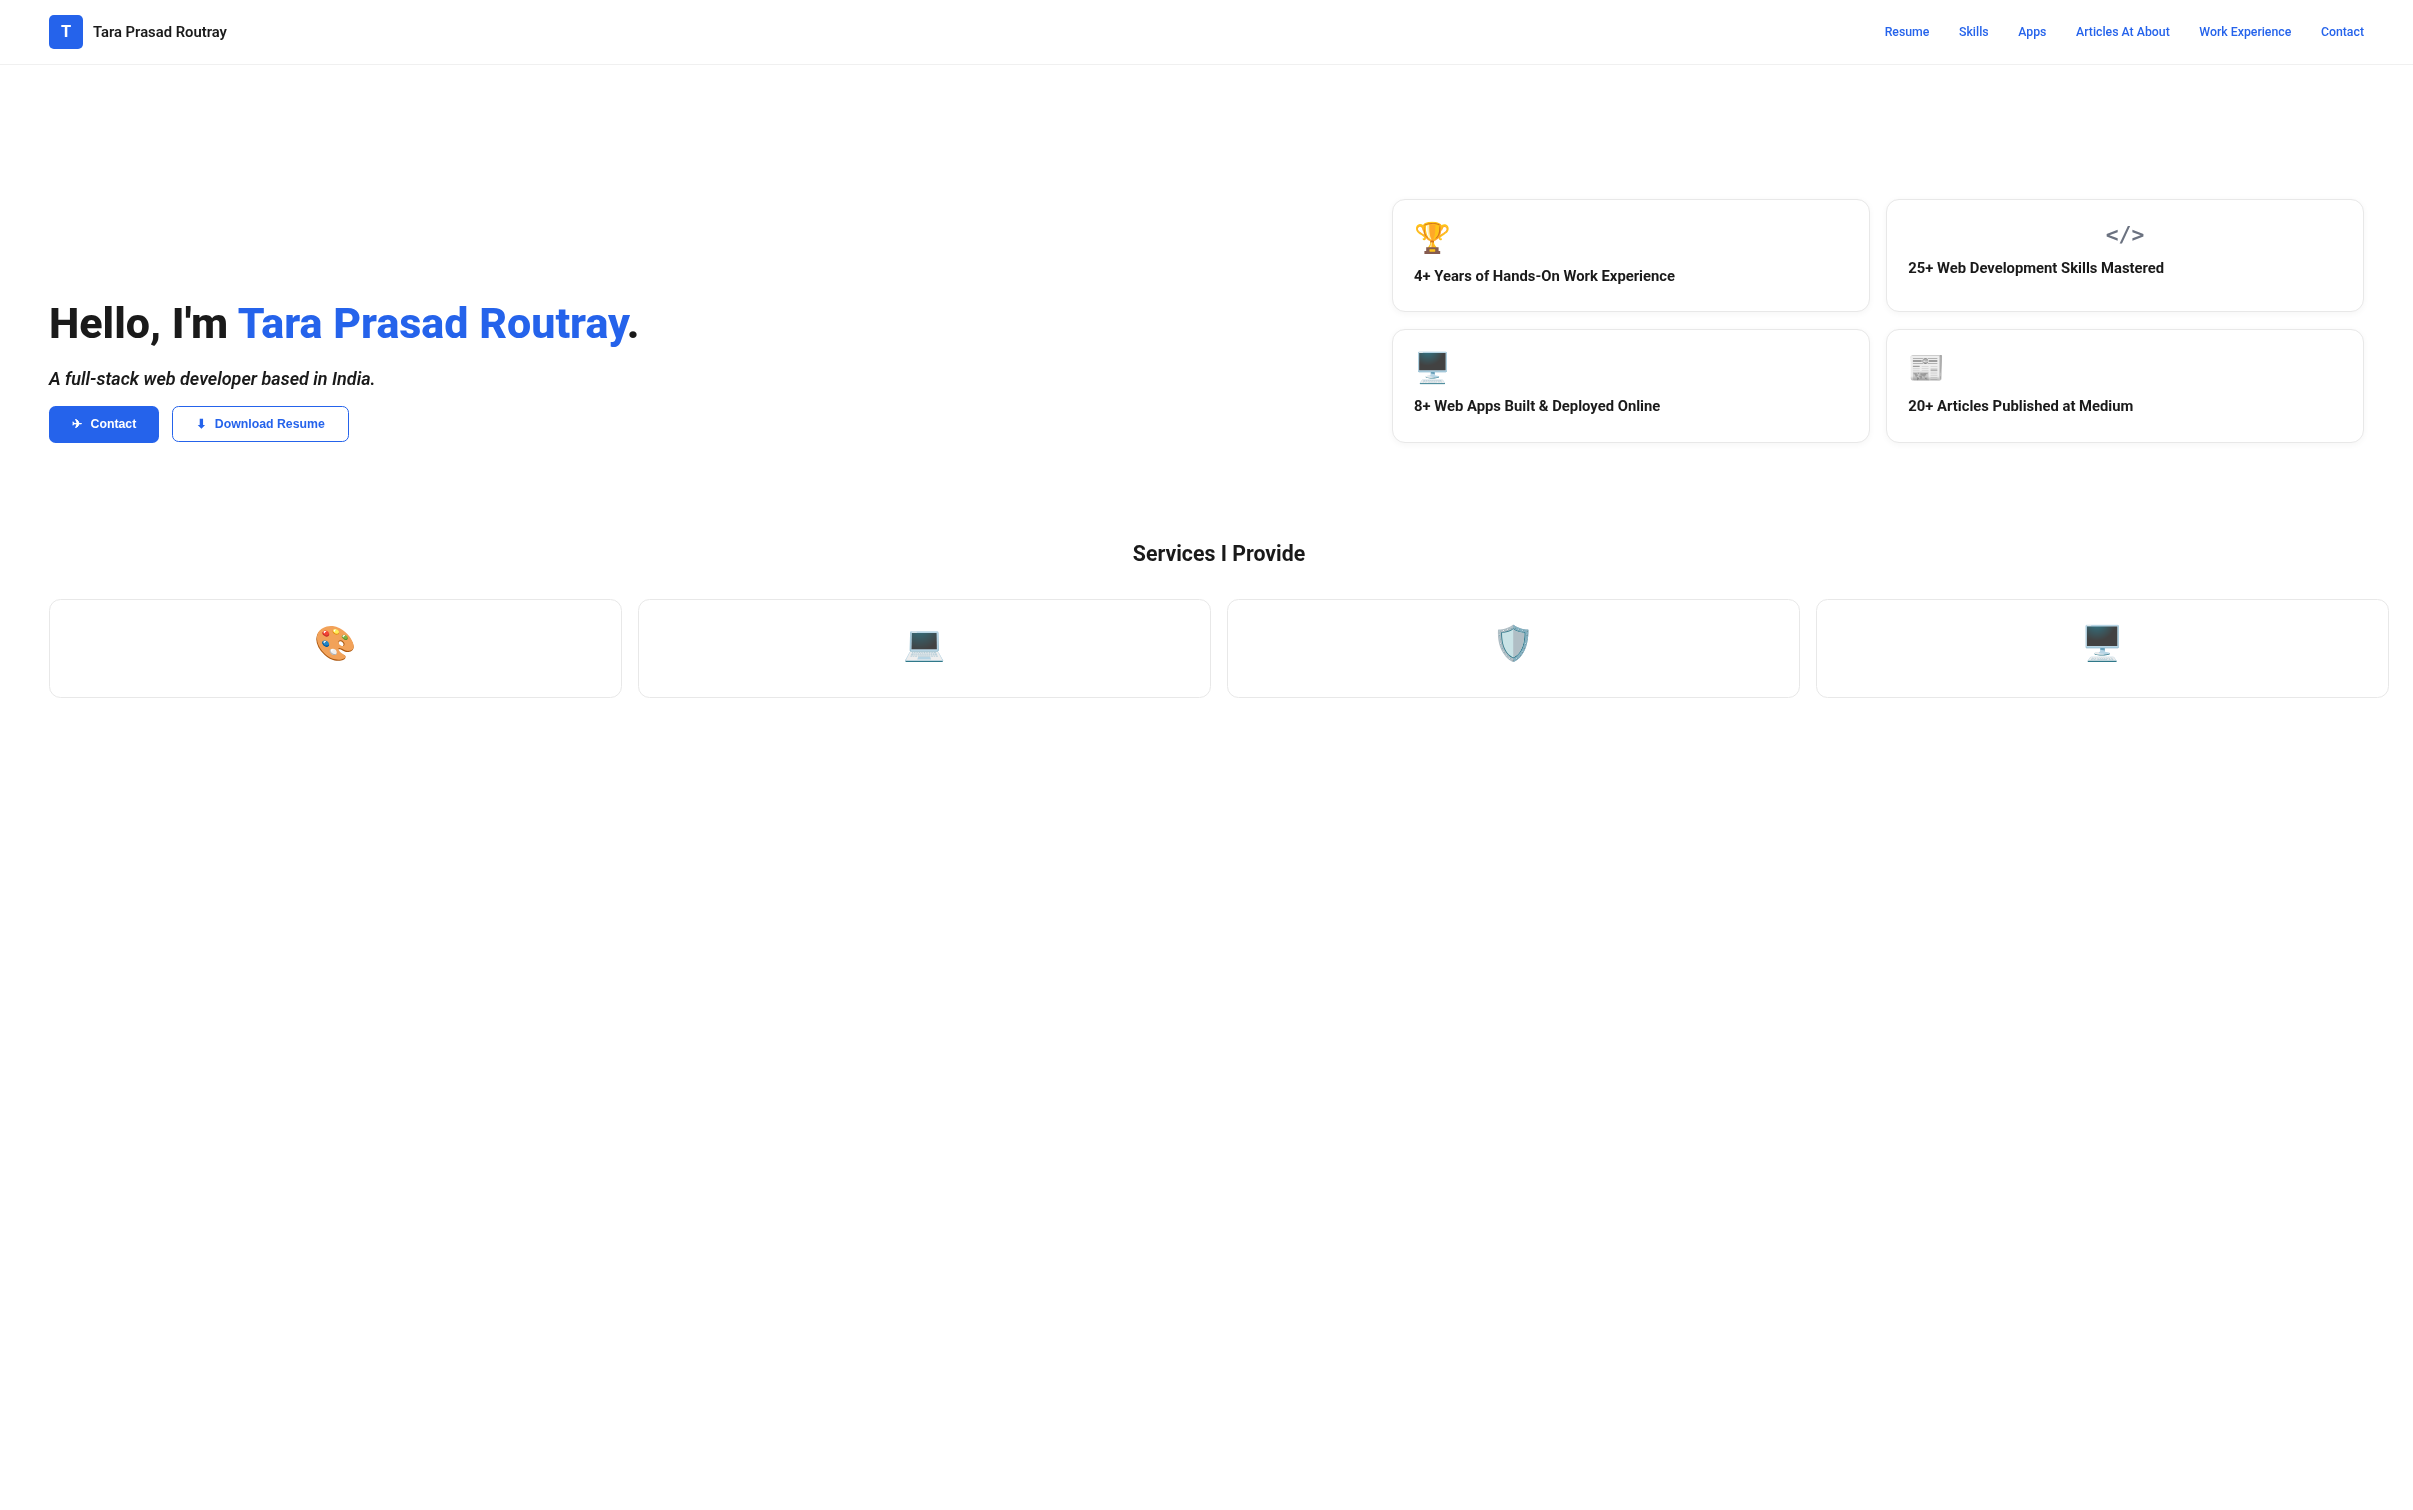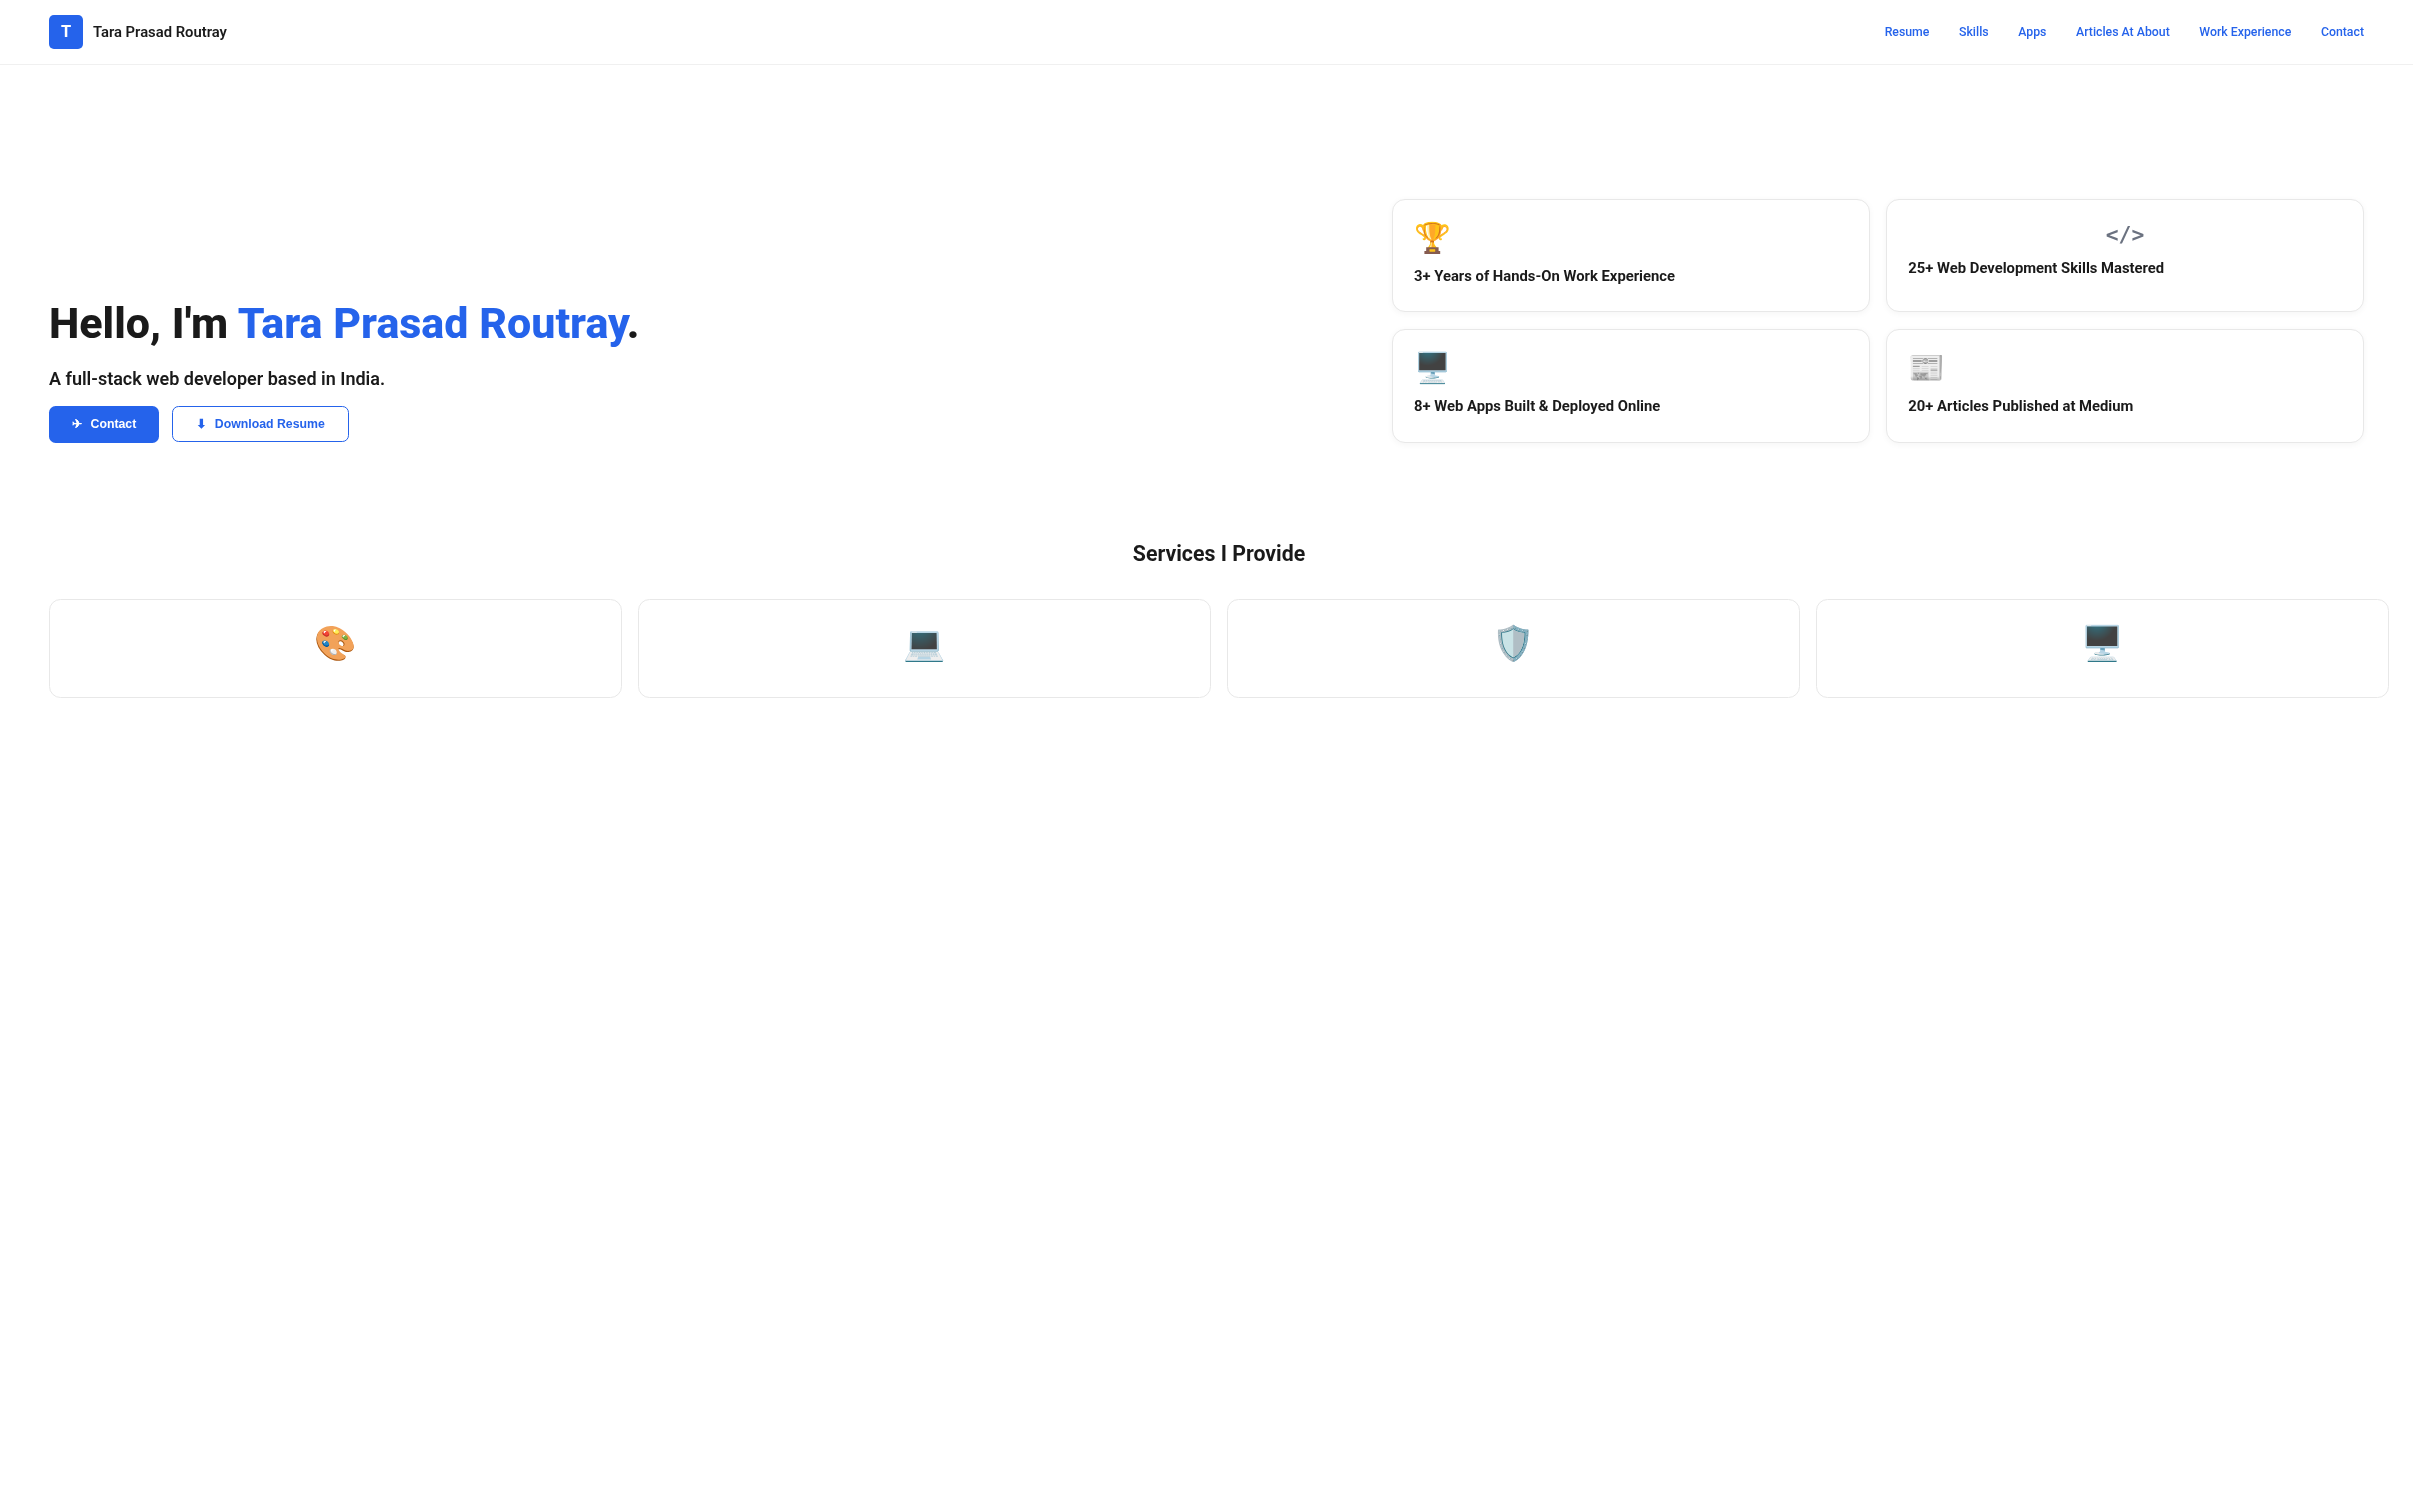--- a/index.html
+++ b/index.html
@@ -93,20 +93,21 @@
 
     .hero-heading .name-highlight {
       color: #2563eb;
     }
 
     .hero-subtitle {
       font-size: 18px;
       font-weight: 600;
       color: #1a1a1a;
       margin-bottom: 16.4px;
+      font-style: italic;
     }
 
     .hero-description {
       font-size: 12.3px;
       color: #555;
       line-height: 1.7;
       margin-bottom: 29.6px;
       max-width: 476px;
     }
 
@@ -257,21 +258,21 @@
         <span>⬇</span>
         <span>Download Resume</span>
       </button>
     </div>
   </div>
 
   <div class="hero-right">
 
     <div class="stat-card">
       <div class="stat-icon">🏆</div>
-      <div class="stat-text">3+ Years of Hands-On Work Experience</div>
+      <div class="stat-text">4+ Years of Hands-On Work Experience</div>
     </div>
 
     <div class="stat-card">
       <div class="stat-icon code-icon">&lt;/&gt;</div>
       <div class="stat-text">25+ Web Development Skills Mastered</div>
     </div>
 
     <div class="stat-card">
       <div class="stat-icon">🖥️</div>
       <div class="stat-text">8+ Web Apps Built &amp; Deployed Online</div>

